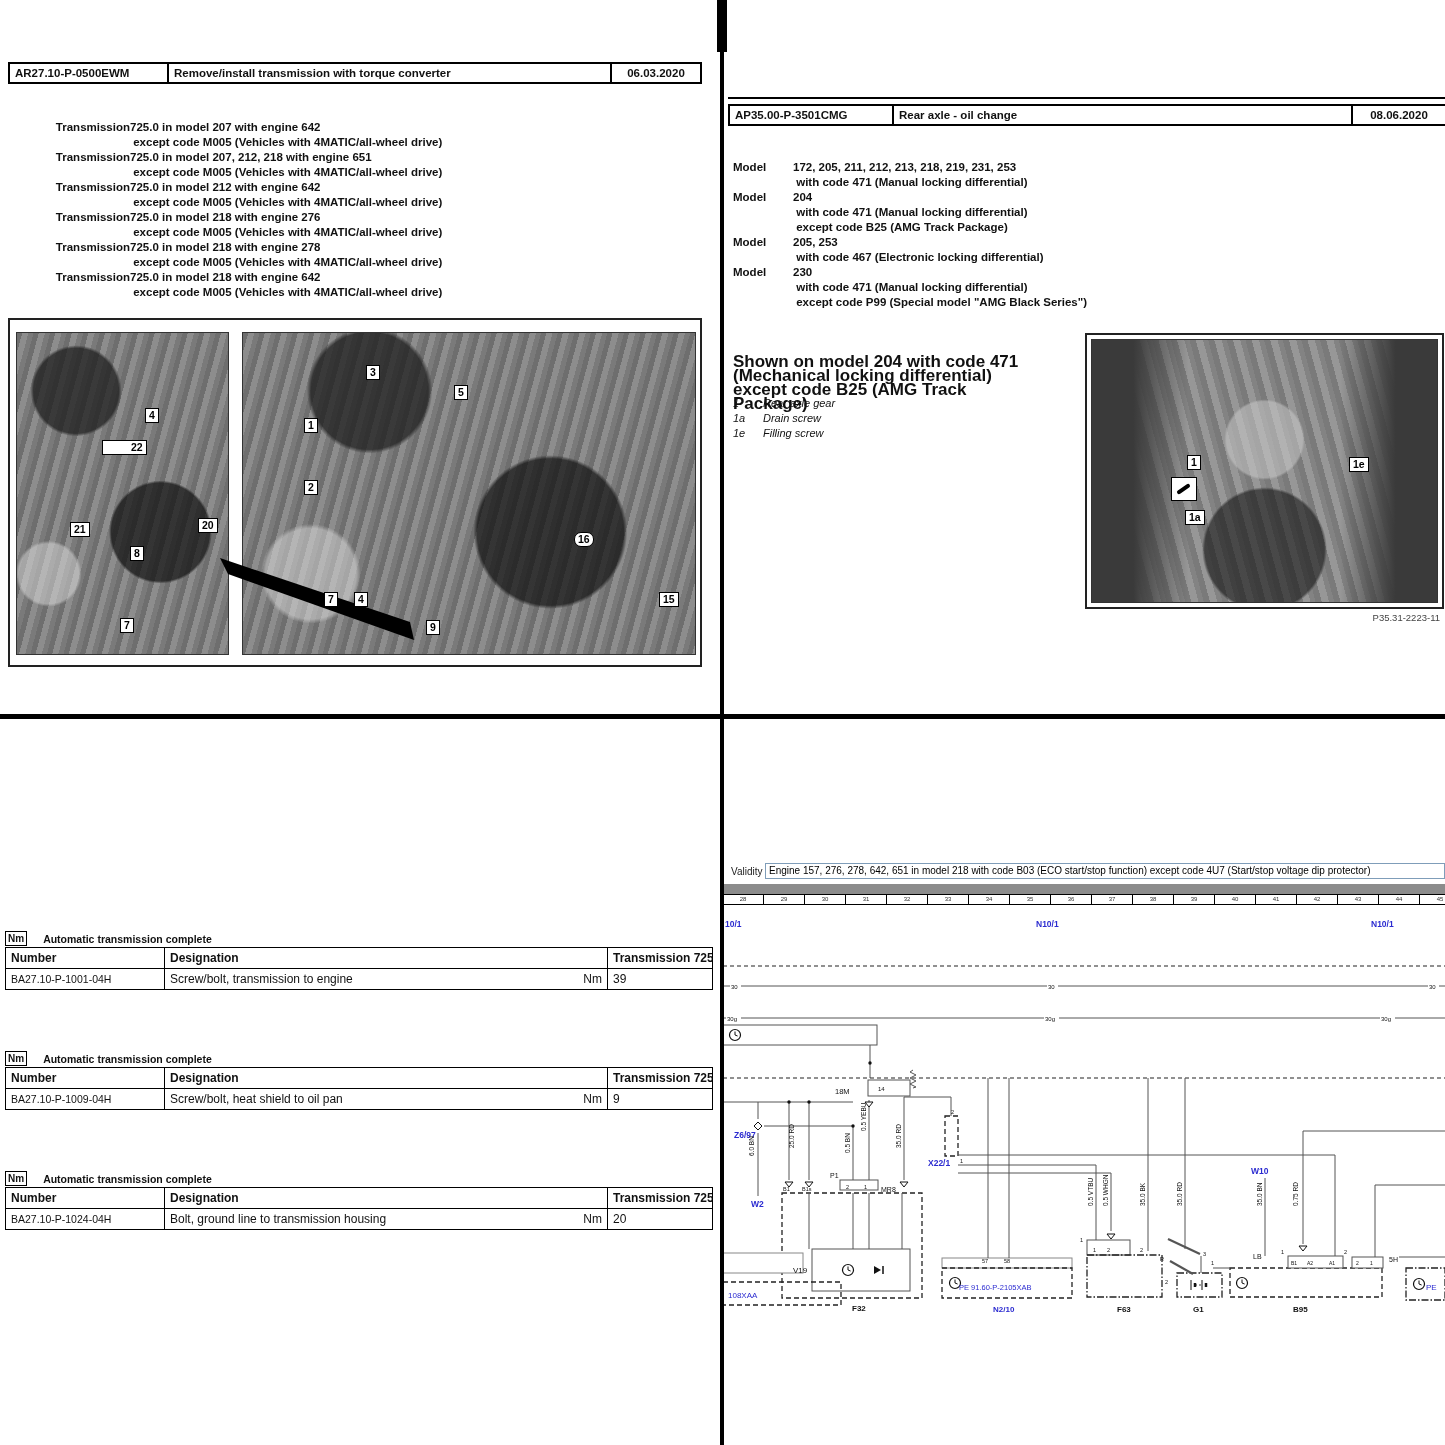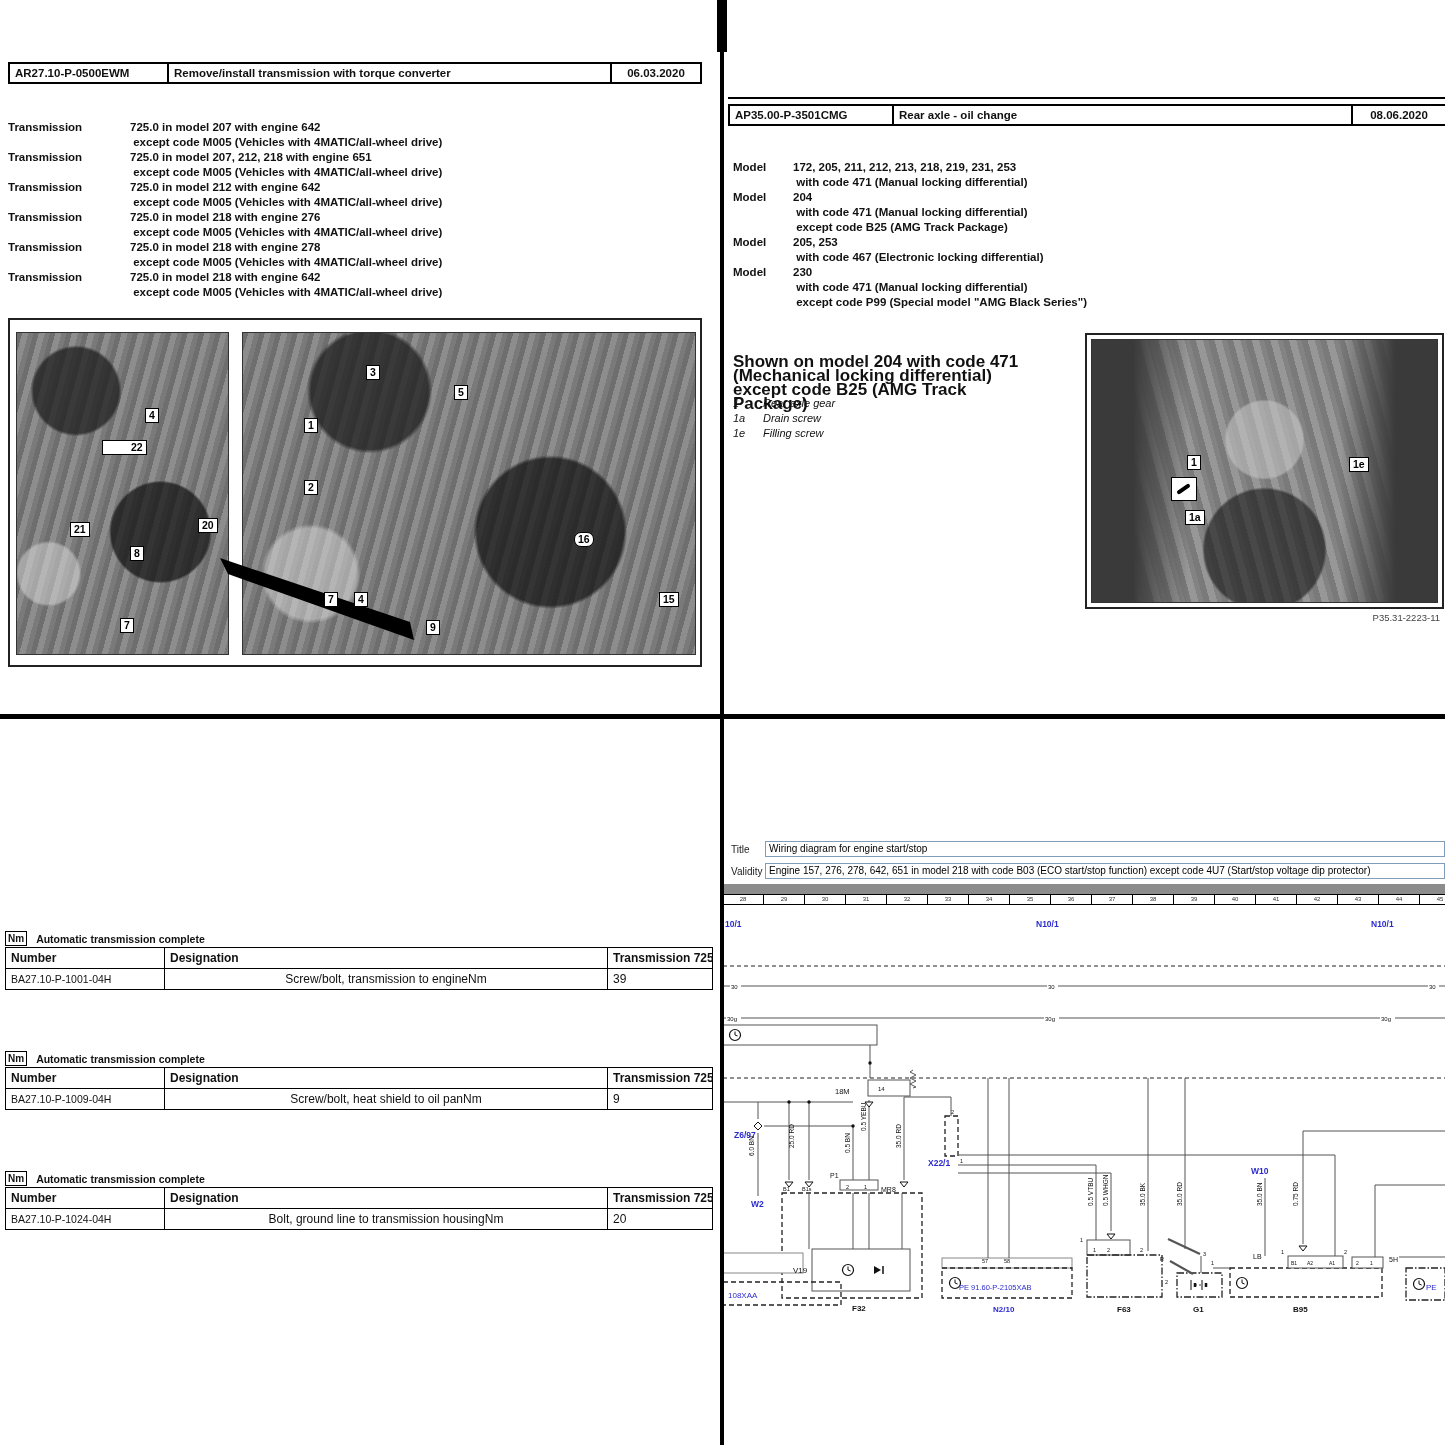--- a/index.html
+++ b/index.html
@@ -37,45 +37,45 @@
            font-size:10.5px;line-height:13px;padding:0 3px;color:#000;}
   .wrench-box{position:absolute;width:24px;height:22px;background:#fff;border:1px solid #000;}
   .wrench-box i{position:absolute;left:4px;top:9px;width:15px;height:4px;background:#000;
                 transform:rotate(-35deg);border-radius:2px;}
   .fig-caption{position:absolute;font-size:9.5px;color:#444;}
   
   .tq-block{position:absolute;left:5px;width:708px;}
   .nm-row{display:flex;align-items:center;height:17px;}
   .nm-ico{display:inline-block;border:1px solid #000;font-size:10px;font-weight:bold;
           padding:0 2px;line-height:13px;background:#fff;}
-  .nm-cap{font-size:10.5px;font-weight:bold;margin-left:9px;}
+  .nm-cap{font-size:10.5px;font-weight:bold;margin-left:16px;}
   .tq-table{border-collapse:collapse;width:708px;table-layout:fixed;}
   .tq-table th,.tq-table td{border:1.5px solid #000;font-size:12px;text-align:left;
         padding:1px 5px;height:18px;overflow:hidden;white-space:nowrap;}
   .tq-table th{font-weight:bold;}
   .tq-table .c-num{width:148px;}
   .tq-table .c-des{width:432px;}
   .tq-table td.num{font-size:10.5px;}
-  .des-wrap{display:flex;justify-content:center;}
+  .des-wrap{display:flex;justify-content:space-between;}
   
   .field-row{position:absolute;display:flex;align-items:center;font-size:10px;color:#222;}
   .field-row .flab{width:34px;flex:0 0 34px;}
   .tfield{height:14px;border:1px solid #7f9db9;background:#fff;font-size:10px;
           line-height:14px;padding:0 3px;white-space:nowrap;overflow:hidden;color:#000;}
   .ruler-band{position:absolute;background:#8c8c8c;}
   .ruler{position:absolute;display:flex;background:#fff;border-top:1px solid #000;border-bottom:1px solid #000;}
   .ruler .rc{flex:0 0 40px;border-right:1px solid #000;font-size:6px;color:#333;
              text-align:center;line-height:8px;}
 </style>
 </head>
 <body>
 
 <div id="stage">
 
-  <div class="abs" style="left:0;top:0;width:720px;height:714px;">
+  <div class="abs" style="left:0;top:0;width:720px;height:714px;text-align:right;">
     <div class="doc-header" style="left:8px;top:62px;width:690px;height:18px;">
       <div class="cell" style="width:147px;">AR27.10-P-0500EWM</div>
       <div class="cell" style="flex:1;">Remove/install transmission with torque converter</div>
       <div class="cell" style="width:78px;">06.03.2020</div>
     </div>
     <div>
 
         <div class="spec-row" style="top: 120px; left: 8px;">
           <span class="lab" style="width: 122px;">Transmission</span><span>725.0 in model 207 with engine 642</span>
         </div>
@@ -307,24 +307,20 @@
                 </td>
               <td>20</td>
             </tr>
           </tbody>
           </table>
         </div>
       </div>
   </div>
 
   <div class="abs" style="left:723px;top:716px;width:722px;height:729px;overflow:hidden;">
-    <div class="field-row" style="left:8px;top:125px;width:714px;">
-      <span class="flab">Title</span>
-      <span class="tfield" style="flex:1;">Wiring diagram for engine start/stop</span>
-    </div>
     <div class="field-row" style="left:8px;top:147px;width:714px;">
       <span class="flab">Validity</span>
       <span class="tfield" style="flex:1;">Engine 157, 276, 278, 642, 651 in model 218 with code B03 (ECO start/stop function) except code 4U7 (Start/stop voltage dip protector)</span>
     </div>
     <div class="ruler-band" style="left:0;top:168px;width:722px;height:10px;"></div>
     <div class="ruler" style="left:0;top:178px;width:722px;height:9px;">
 
     <div class="rc">28</div>
         <div class="rc">29</div>
         <div class="rc">30</div>

